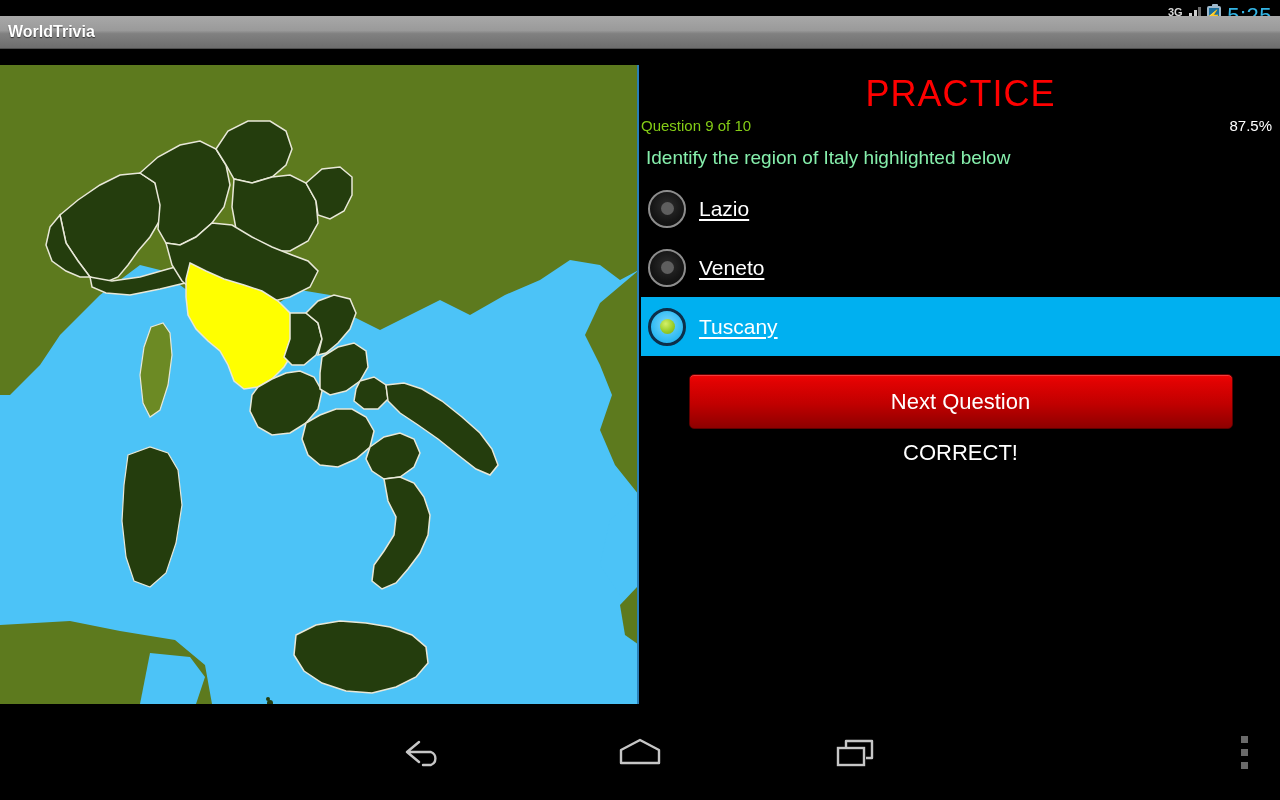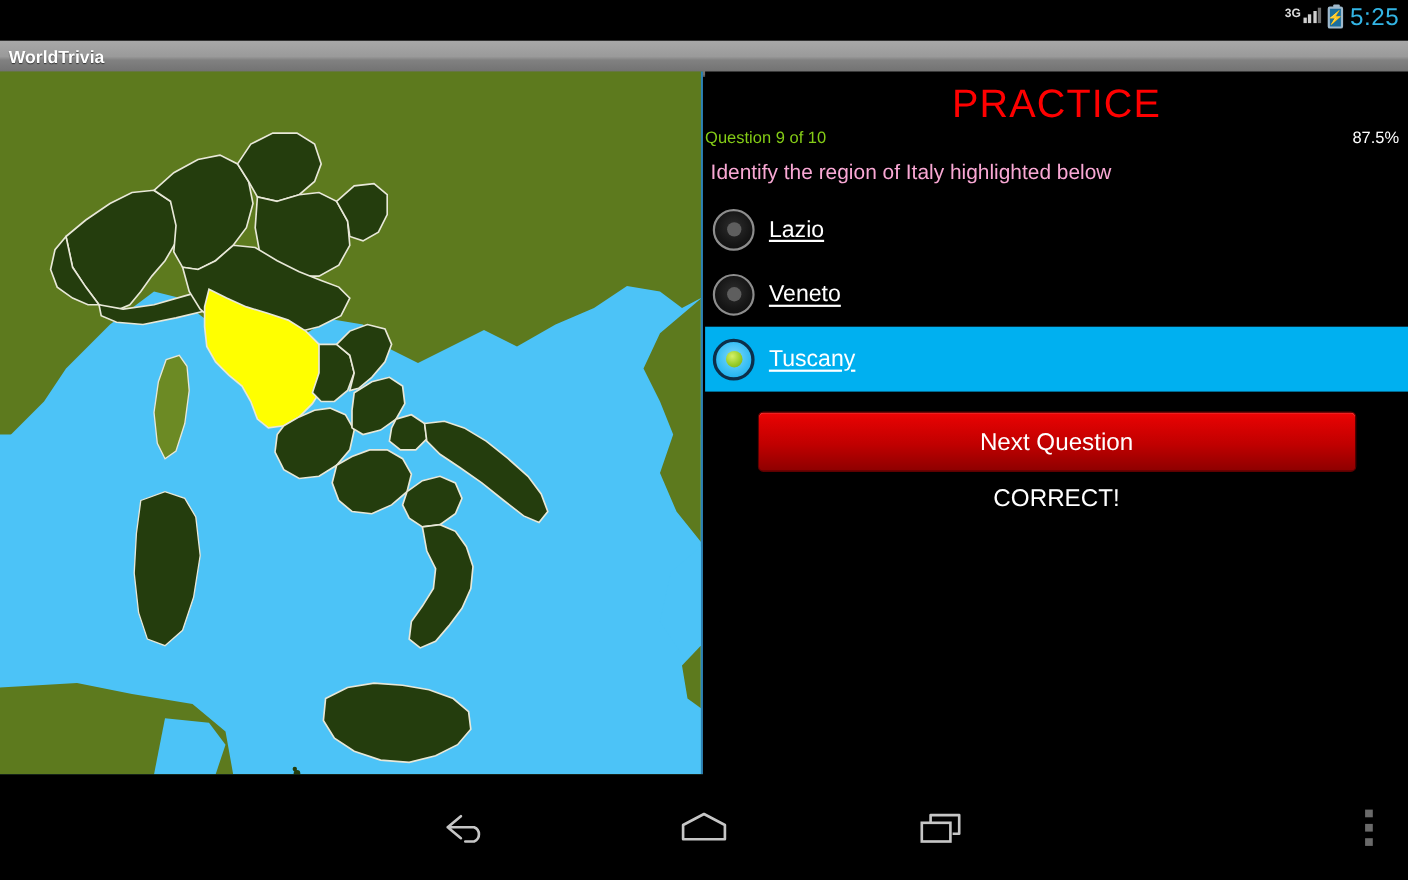--- a/index.html
+++ b/index.html
@@ -33,21 +33,21 @@
   }
   .battery:before {
     content:""; position:absolute; top:-4px; left:3px;
     width:6px; height:3px; background:#9fb9cc; border-radius:1px;
   }
   .battery span { color:#cfe8f7; font-size:12px; line-height:1; }
   .clock { color:#33b5e5; font-size:22px; letter-spacing:0.5px; }
 
   
   .titlebar {
-    position:absolute; left:0; top:37px; width:1280px; height:33px;
+    position:absolute; left:0; top:16px; width:1280px; height:33px;
     background:linear-gradient(180deg,#a8a8a8 0%,#9a9a9a 45%,#818181 55%,#6d6d6d 100%);
     display:flex; align-items:center; padding-left:8px;
     border-bottom:1px solid #4d4d4d;
   }
   .titlebar .app-title {
     color:#ffffff; font-size:16px; font-weight:bold;
     text-shadow:0 1px 1px rgba(0,0,0,.6);
   }
 
   
@@ -71,21 +71,21 @@
     position:relative; height:22px; margin-top:3px;
   }
   .qcount {
     position:absolute; left:0; right:0; text-align:left;
     color:#84cc16; font-size:15px;
   }
   .score {
     position:absolute; right:8px; top:0; color:#ffffff; font-size:15px;
   }
   .question-text {
-    color:#f9a8d4; font-size:19px; padding:7px 0 0 5px; line-height:1.25;
+    color:#86efac; font-size:19px; padding:7px 0 0 5px; line-height:1.25;
   }
 
   .options { margin-top:10px; }
   .option {
     display:flex; align-items:center; height:59px;
     padding-left:7px; gap:13px; background:transparent;
   }
   .option.selected { background:#00b0f0; }
   .radio {
     width:38px; height:38px; border-radius:50%;

